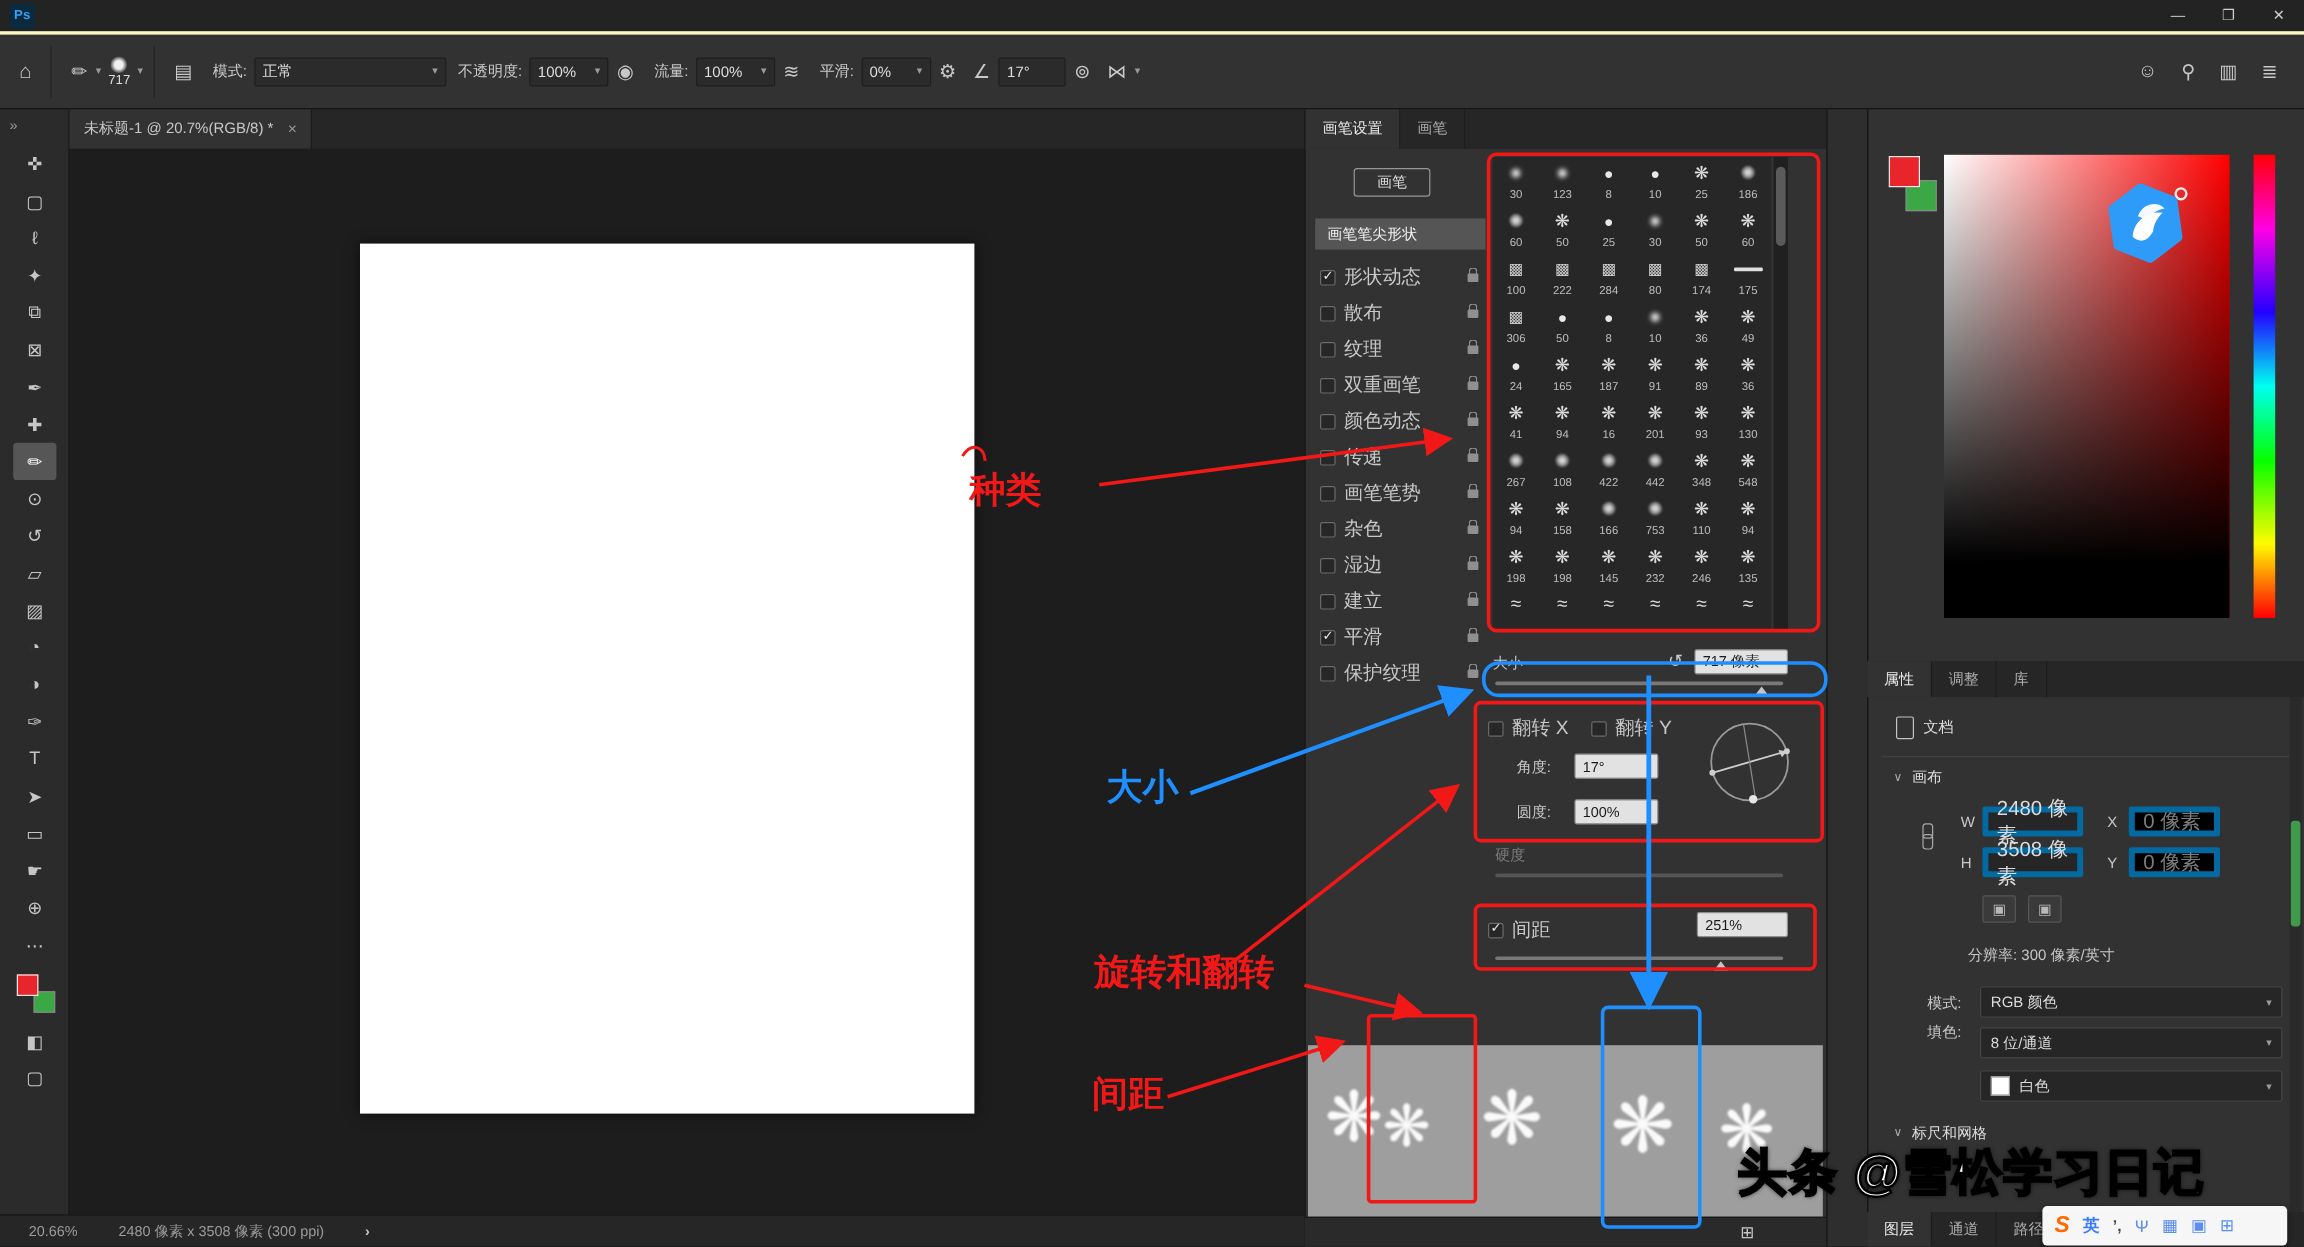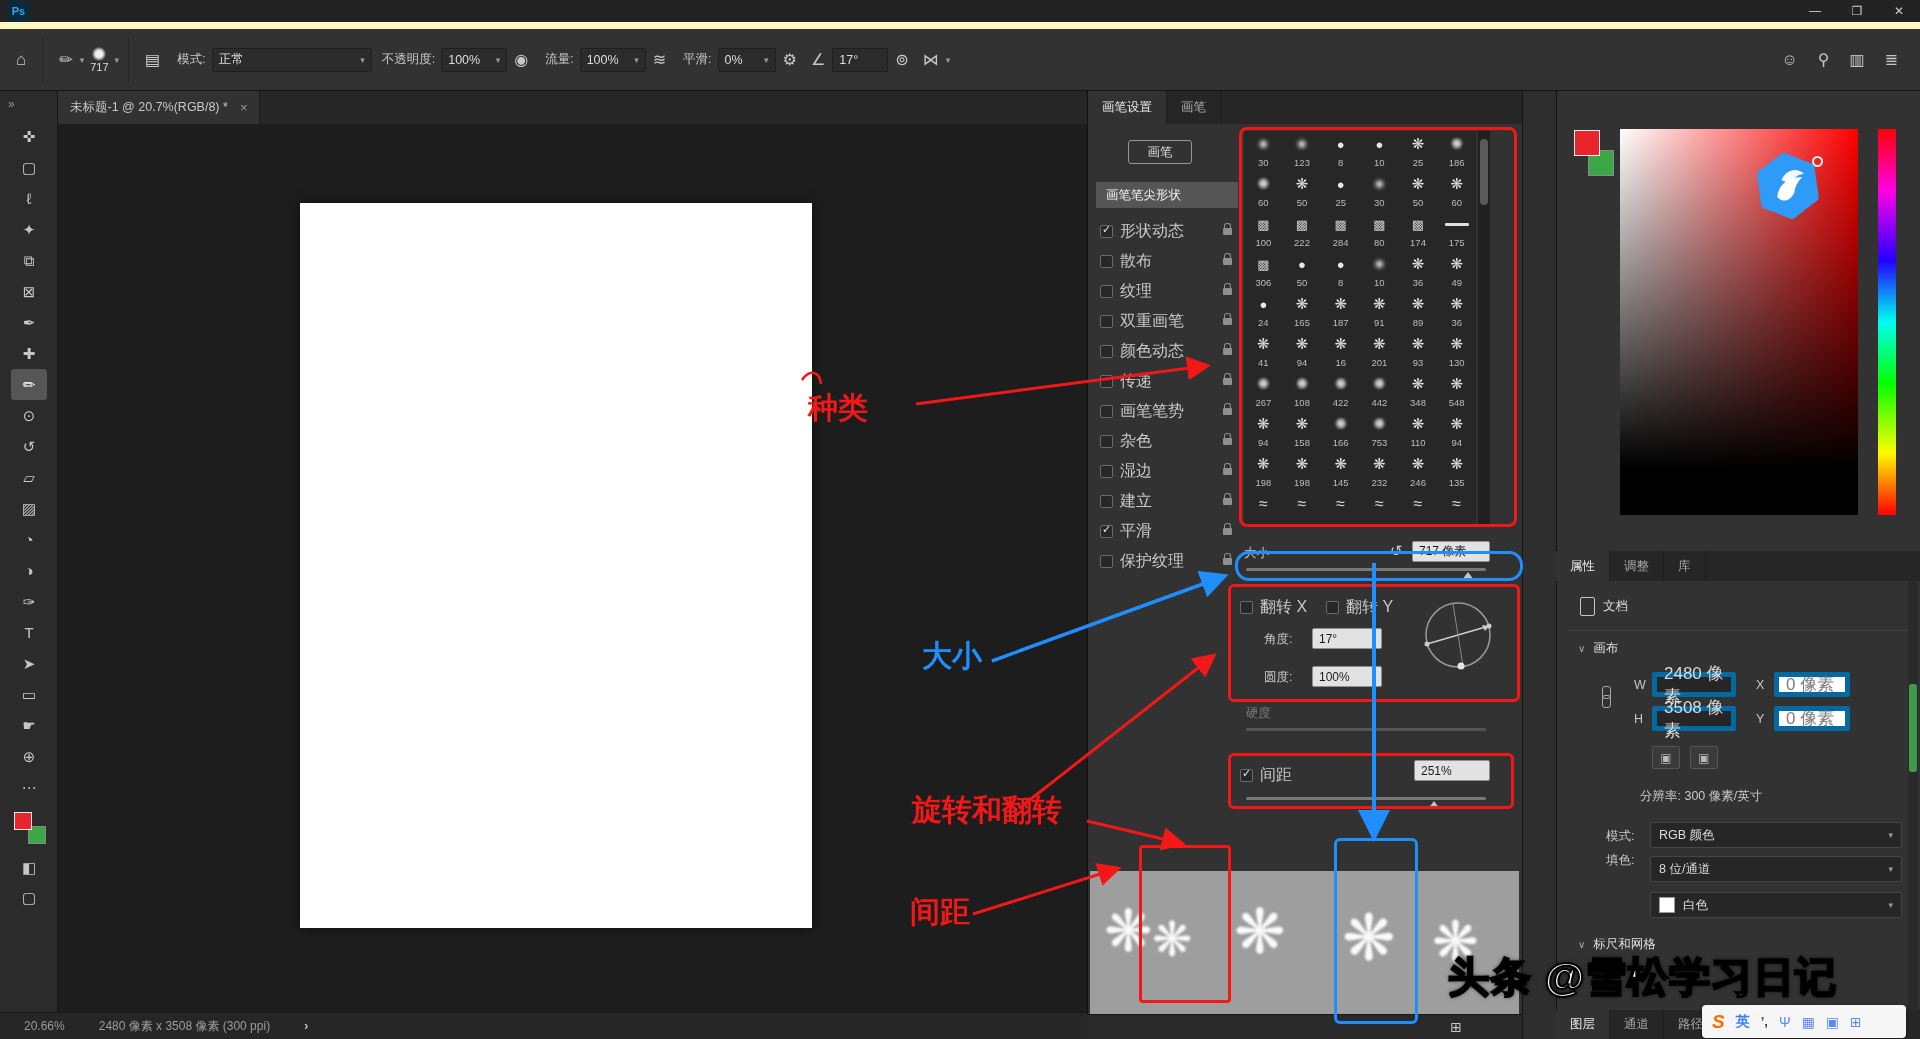--- a/index.html
+++ b/index.html
@@ -28,21 +28,21 @@
   .ic-ws::after{content:"▥"}
   .ic-lines::after{content:"≣"}
   .ic-caret::after{content:"∨";font-size:10px;color:#aaa}
   .ic-qmask::after{content:"◧"}
   .ic-smode::after{content:"▢"}
   .ic-img::after{content:"▣"}
   .ic-status-chev::after{content:"›";font-weight:bold}
 
   
   #menubar{position:absolute;left:0;top:0;width:1920px;height:29px;background:#232323;
-    border-bottom:7px solid #fef9c3;display:flex;align-items:center;color:#d4d4d4;font-size:13px;z-index:5}
+    border-bottom:3px solid #fef9c3;display:flex;align-items:center;color:#d4d4d4;font-size:13px;z-index:5}
   .ps-logo{width:21px;height:21px;margin:0 12px 0 8px;background:#0b2a3d;color:#35a4f4;font-weight:bold;
     font-size:11px;display:flex;align-items:center;justify-content:center;border-radius:2px}
   .menu-items{display:flex;height:100%}
   .menu-item{padding:0 13px;display:flex;align-items:center;white-space:nowrap}
   .win-controls{margin-left:auto;display:flex;align-items:center;height:100%}
   .win-btn{width:42px;height:100%;display:flex;align-items:center;justify-content:center;color:#cfcfcf;font-size:12px}
 
   
   #optionsbar{position:absolute;left:0;top:29px;width:1920px;height:62px;background:#323232;
     border-bottom:1px solid #141414;display:flex;align-items:center;color:#c9c9c9;font-size:12.5px;z-index:5}
@@ -138,21 +138,21 @@
     background:linear-gradient(to bottom,rgba(0,0,0,0),#000 88%),linear-gradient(to right,#fff,#f00)}
   .color-marker{position:absolute;left:1812px;top:156px;width:11px;height:11px;border:2px solid #eee;border-radius:50%}
   .hue-strip{position:absolute;left:1878px;top:129px;width:18px;height:386px;
     background:linear-gradient(to bottom,#ff0004,#ff00e6 16%,#2400ff 34%,#00fff0 50%,#05ff00 66%,#fffb00 84%,#ff0004)}
   .mini-fg{position:absolute;left:1574px;top:130px;width:26px;height:26px;background:#e8252a;border:1px solid #eee;z-index:2}
   .mini-bg{position:absolute;left:1588px;top:150px;width:26px;height:26px;background:#39a845;border:1px solid #8a8a8a}
 
   .prop-label{position:absolute;font-size:12.5px;color:#c8c8c8;white-space:nowrap}
   .prop-input{position:absolute;height:25px;background:#262626;border:5px solid #0369a1;border-radius:2px;
     color:#dcdcdc;font-size:17px;display:flex;align-items:center;padding:0 7px}
-  .prop-input.grayed{background:#ffffff;color:#7d7d7d}
+  .prop-input.grayed{background:#000000;color:#7d7d7d}
   .prop-dd{position:absolute;height:26px;background:#262626;border:1px solid #454545;border-radius:2px;color:#dcdcdc;
     font-size:12.5px;display:flex;align-items:center;padding:0 8px;justify-content:space-between}
   .section-row{position:absolute;display:flex;align-items:center;gap:8px;font-size:12.5px;color:#dedede}
   .page-ico{width:15px;height:19px;border:1.5px solid #c4c4c4;border-radius:2px}
   .chain{position:absolute;left:1600px;top:686px;width:11px;height:24px}
   .chain::before,.chain::after{content:"";position:absolute;left:2px;width:7px;height:11px;border:1.5px solid #a8a8a8;border-radius:3px}
   .chain::before{top:0}.chain::after{top:9px}
   .orient-btn{position:absolute;width:28px;height:23px;background:#3a3a3a;border:1px solid #555;border-radius:2px;
     display:flex;align-items:center;justify-content:center;color:#b9b9b9;font-size:12px}
   .divider{position:absolute;height:1px;background:#414141}

